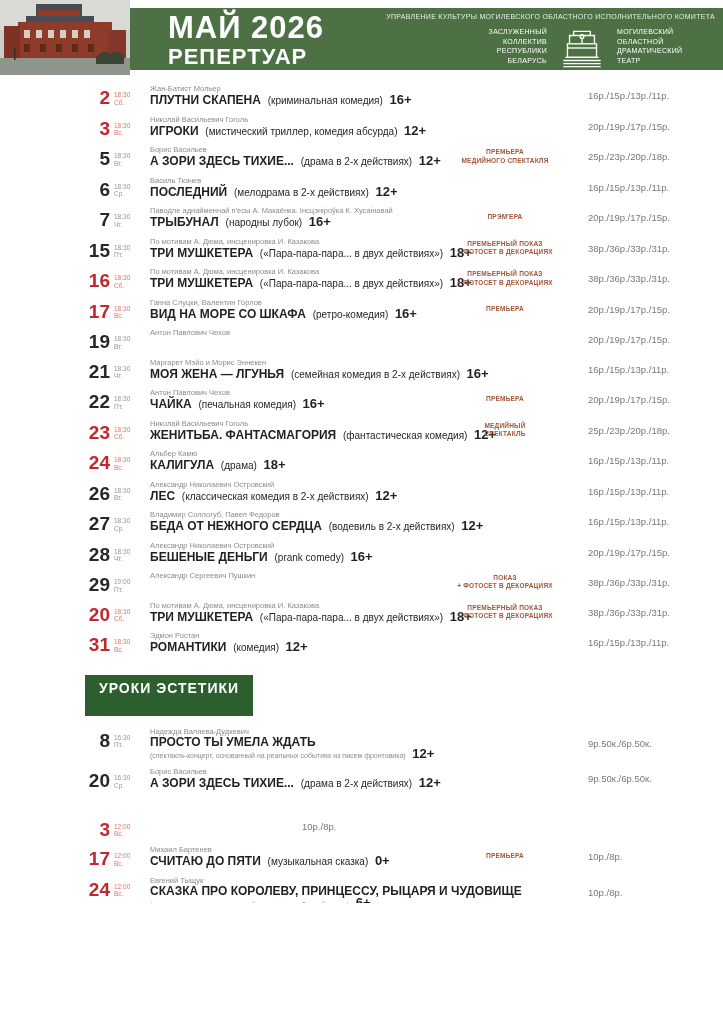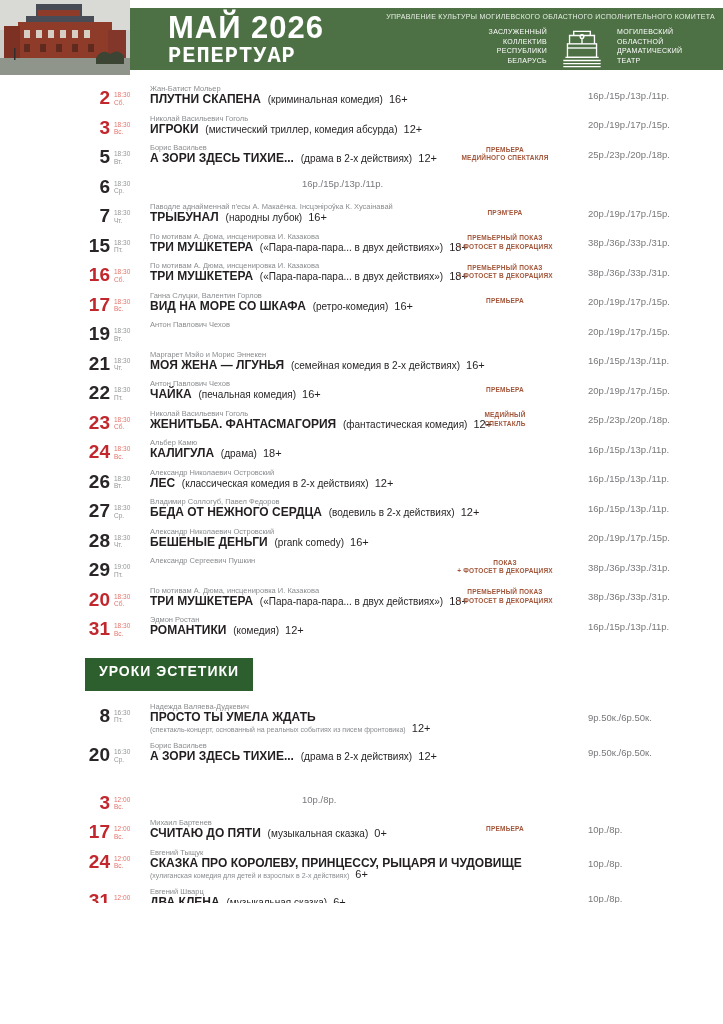--- a/index.html
+++ b/index.html
@@ -2,39 +2,39 @@
 <html><head>
 <meta charset="utf-8">
 <style>
   html,body{margin:0;padding:0;background:#ffffff;}
   .page{position:relative;width:723px;height:903px;background:#fff;overflow:hidden;
         font-family:"Liberation Sans", sans-serif;color:#231f20;}
   
   .band{position:absolute;top:8px;left:0;right:0;height:62px;background:#4d7145;}
   .photo{position:absolute;top:0;left:0;width:130px;height:75px;}
   .month-title{position:absolute;top:10px;left:168px;font-size:31px;font-weight:bold;color:#fff;letter-spacing:1px;}
-  .subtitle{position:absolute;top:44px;left:168px;font-size:22px;font-weight:bold;color:#fff;letter-spacing:1px;font-family:Liberation Mono, monospace;}
+  .subtitle{position:absolute;top:44px;left:168px;font-size:22px;font-weight:bold;color:#fff;letter-spacing:1px;}
   .department{position:absolute;top:13px;right:8px;font-size:7px;color:#e8efe5;letter-spacing:.3px;}
   .creds{position:absolute;top:27px;right:10px;display:flex;align-items:flex-start;}
   .creds .honor{width:82px;text-align:right;font-size:7px;line-height:9.5px;color:#fff;letter-spacing:.3px;}
   .creds .logo{width:54px;height:42px;margin:0 8px;}
   .creds .theater{width:96px;text-align:left;font-size:7px;line-height:9.5px;color:#fff;letter-spacing:.3px;}
   
   .schedule{position:absolute;top:84px;left:0;width:723px;}
   .section-title{display:inline-block;background:#2c5f2d;color:#fff;font-size:14px;font-weight:bold;
-                 letter-spacing:1px;padding:5px 14px 12px 14px;margin:13px 0 11px 85px;text-align:right;}
+                 letter-spacing:1px;padding:5px 14px 20px 14px;margin:13px 0 11px 85px;text-align:right;}
   .section-rows{display:block;}
   .show-row{display:flex;align-items:flex-start;margin-bottom:7.5px;}
   .cell-date{width:110px;text-align:right;font-size:19px;font-weight:bold;line-height:15px;padding-top:6px;color:#2a2627;flex:none;}
   .cell-time{width:30px;padding-left:4px;padding-top:7px;flex:none;font-size:6.5px;line-height:7.5px;color:#939598;}
   .cell-main{width:280px;padding-left:6px;flex:none;white-space:nowrap;overflow:visible;}
   .author{font-size:7.5px;line-height:9px;color:#8a8c8f;}
   .title-line{font-size:12px;font-weight:bold;line-height:13px;color:#231f20;}
   .genre{font-size:10px;font-weight:normal;margin-left:4px;}
-  .age{font-size:11px;font-weight:normal;margin-left:3px;}
+  .age{font-size:13px;font-weight:bold;margin-left:3px;}
   .subline{font-size:7px;line-height:9px;color:#8a8c8f;}
   .subline .age{color:#231f20;}
   .cell-note{width:150px;flex:none;align-self:center;text-align:center;font-size:6.5px;font-weight:bold;
              line-height:8.5px;color:#a3563a;letter-spacing:.2px;}
   .cell-price{width:145px;flex:none;align-self:center;padding-left:8px;font-size:9.5px;color:#77787b;white-space:nowrap;}
   .weekend .cell-date{color:#c1272d;}
   .weekend .cell-time{color:#e4736a;}
   
   .footer-rule{position:absolute;top:944px;left:0;right:0;height:3px;background:#2c5f2d;}
   .footer-text{position:absolute;top:953px;left:0;right:0;text-align:center;font-size:6.8px;line-height:9px;color:#58595b;}
@@ -164,20 +164,27 @@
             <div>МЕДИЙНОГО СПЕКТАКЛЯ</div>
           </div>
       <div class="cell-price">25р./23р./20р./18р.</div>
     </div>
         <div class="show-row">
       <div class="cell-date">6</div>
       <div class="cell-time">
         <div class="time">18:30</div>
         <div class="day">Ср.</div>
       </div>
+      <div class="cell-main">
+        <div class="author">Василь Ткачев</div>
+        <div class="title-line">
+          <span class="t">ПОСЛЕДНИЙ</span><span class="genre">&nbsp;(мелодрама в 2-х действиях)</span><span class="age">&nbsp;12+</span>
+        </div>
+
+      </div>
       <div class="cell-note"></div>
       <div class="cell-price">16р./15р./13р./11р.</div>
     </div>
         <div class="show-row">
       <div class="cell-date">7</div>
       <div class="cell-time">
         <div class="time">18:30</div>
         <div class="day">Чт.</div>
       </div>
       <div class="cell-main">

